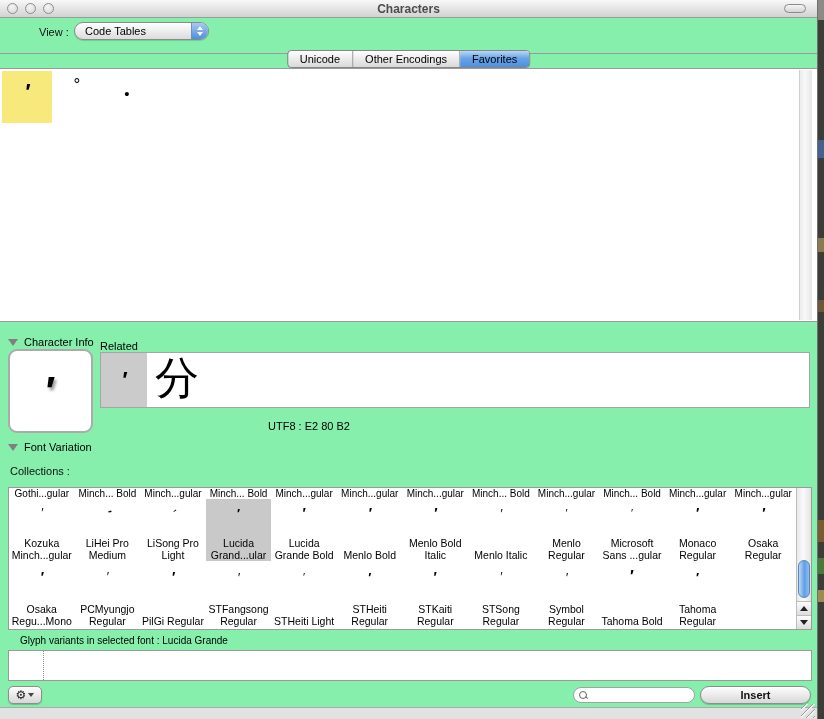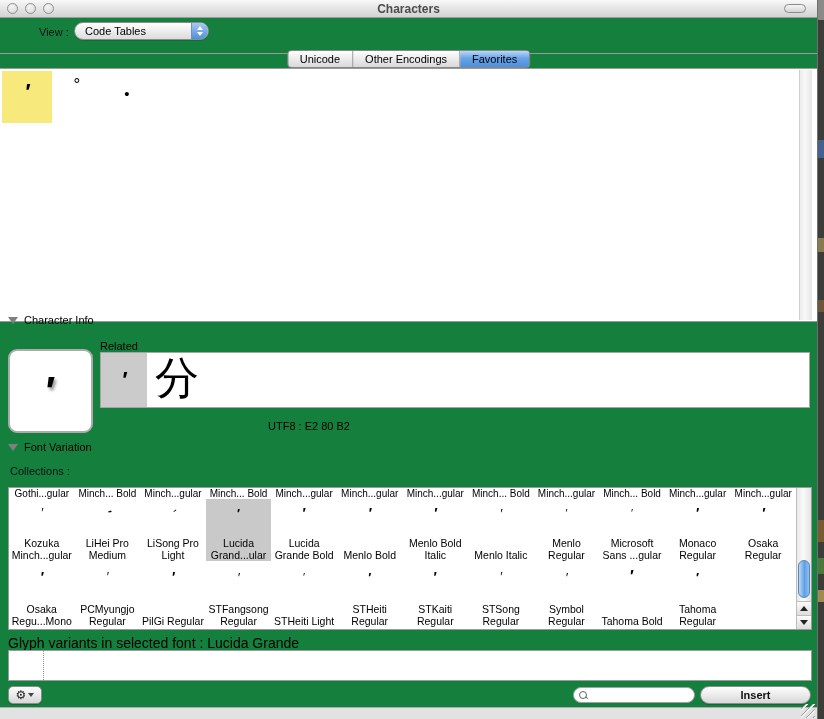--- a/index.html
+++ b/index.html
@@ -1,19 +1,19 @@
 <!DOCTYPE html>
 <html><head>
 <meta charset="utf-8">
 <style>
   * { margin:0; padding:0; box-sizing:border-box; }
   html,body { width:824px; height:719px; overflow:hidden; background:#4a4a44;
               font-family:"Liberation Sans", sans-serif; }
   .window { position:absolute; left:0; top:0; width:818px; height:719px;
-            background:#15803d; border-right:1px solid #6f6f6f; }
+            background:#86efac; border-right:1px solid #6f6f6f; }
 
   
   .titlebar { position:absolute; left:0; top:0; width:100%; height:18px;
     background:linear-gradient(#f8f8f8,#d2d2d2); border-bottom:1px solid #9b9b9b; }
   .tl-group { position:absolute; left:7px; top:3px; display:flex; gap:7px; }
   .tl { width:11px; height:11px; border-radius:50%; border:1px solid #8d8d8d;
         background:radial-gradient(circle at 40% 30%, #f4f4f4, #d6d6d6); }
   .win-title { position:absolute; left:0; right:0; top:2px; text-align:center;
         font-size:12px; color:#4c4c4c; font-weight:600; }
   .toolbar-pill { position:absolute; right:11px; top:4px; width:22px; height:9px;
@@ -112,21 +112,21 @@
   .fthumb { position:absolute; left:1px; top:72px; width:12px; height:38px; border-radius:6px;
         background:linear-gradient(90deg,#bcd8f5,#5f9fe6 55%,#8fc0ef); border:1px solid #5a85b5; }
   .sbtn { position:absolute; left:0; width:14px; height:14px;
         background:linear-gradient(#fcfcfc,#dcdcdc); border-top:1px solid #bdbdbd;
         display:flex; align-items:center; justify-content:center; }
   .sbtn.up { bottom:14px; } .sbtn.down { bottom:0; }
   .tri-bk-up { width:0; height:0; border-left:4px solid transparent; border-right:4px solid transparent; border-bottom:5px solid #222; }
   .tri-bk-dn { width:0; height:0; border-left:4px solid transparent; border-right:4px solid transparent; border-top:5px solid #222; }
 
   
-  .gv-label { position:absolute; left:8px; top:635px; font-size:14px; color:#000; }
+  .gv-label { position:absolute; left:20px; top:635px; font-size:10px; color:#000; }
   .gv-strip { position:absolute; left:8px; top:650px; width:804px; height:31px;
         background:#fff; border:1px solid #9a9a9a; }
   .gv-div { position:absolute; left:34px; top:0; bottom:0; border-left:1px dotted #8f8f8f; }
 
   
   .gear-btn { position:absolute; left:8px; top:686px; width:34px; height:18px;
         border:1px solid #8d8d8d; border-radius:5px; background:linear-gradient(#fdfdfd,#d7d7d7);
         display:flex; align-items:center; justify-content:center; gap:2px;
         font-size:12px; color:#222; box-shadow:0 1px 1px rgba(0,0,0,.2); }
   .gear-caret { width:0; height:0; border-left:3px solid transparent; border-right:3px solid transparent; border-top:4px solid #444; }
@@ -202,21 +202,21 @@
           <span class="cell-ch">°</span>
         </div>
 
         <div class="cell c-bullet">
           <span class="cell-ch">•</span>
         </div>
       </div>
     <div class="fav-track"></div>
   </div>
 
-  <div class="sec-head" style="top:314px;">
+  <div class="sec-head" style="top:336px;">
     <span class="disc"></span>
     <span>Character Info</span>
   </div>
   <div class="preview-box">
     <span class="preview-ch">′</span>
   </div>
   <span class="related-label">Related</span>
   <div class="related-box">
 
       <div class="rcell rv-prime selected">

